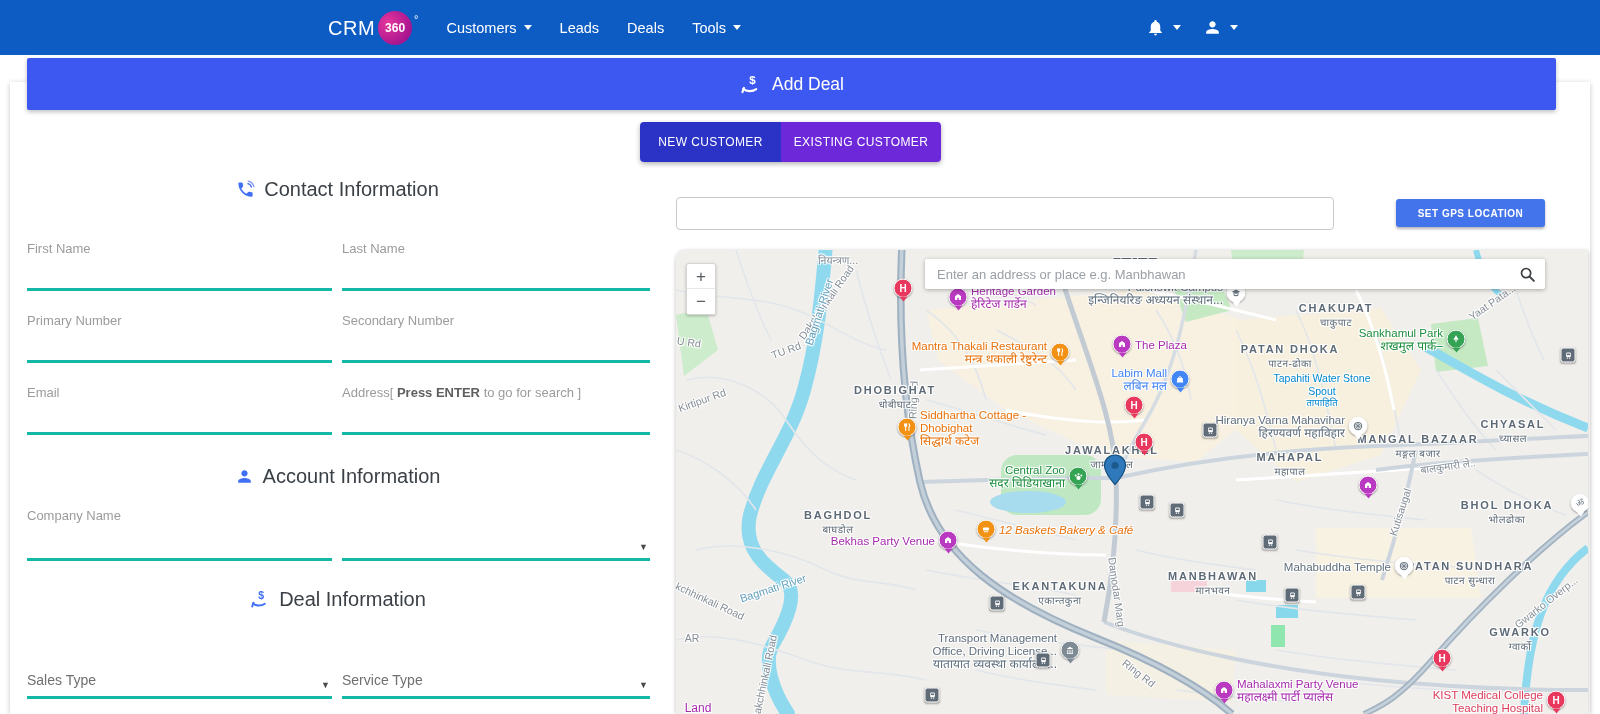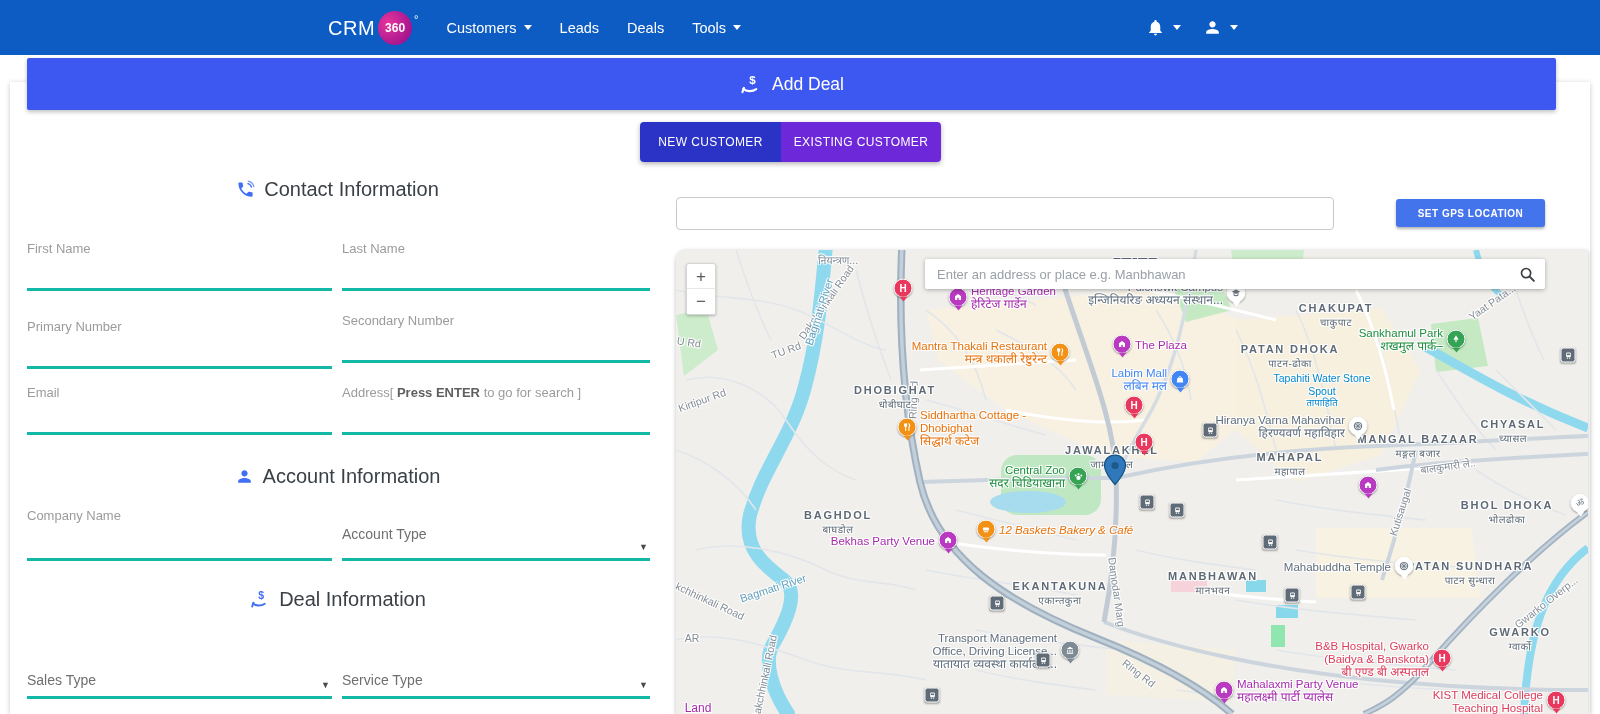--- a/index.html
+++ b/index.html
@@ -173,21 +173,21 @@
     </span>
     <span>Contact Information</span>
   </h2>
 
   <div class="fld" style="left:27px;top:239px;width:305px;height:49px;">
     <label>First Name</label>
   </div>
   <div class="fld" style="left:342px;top:239px;width:308px;height:49px;">
     <label>Last Name</label>
   </div>
-  <div class="fld" style="left:27px;top:311px;width:305px;height:49px;margin-top:6px;">
+  <div class="fld" style="left:27px;top:311px;width:305px;height:49px;">
     <label>Primary Number</label>
   </div>
   <div class="fld" style="left:342px;top:311px;width:308px;height:49px;">
     <label>Secondary Number</label>
   </div>
   <div class="fld" style="left:27px;top:383px;width:305px;height:49px;">
     <label>Email</label>
   </div>
   <div class="fld" style="left:342px;top:383px;width:308px;height:49px;">
     <label><span>Address[ </span><span class="b">Press ENTER</span><span> to go for search ]</span></label>
@@ -199,21 +199,20 @@
           <path fill="currentColor" d="M12 12c2.21 0 4-1.79 4-4s-1.79-4-4-4-4 1.79-4 4 1.79 4 4 4zm0 2c-2.67 0-8 1.34-8 4v2h16v-2c0-2.66-5.33-4-8-4z"></path>
         </svg>
     </span>
     <span>Account Information</span>
   </h2>
 
   <div class="fld" style="left:27px;top:506px;width:305px;height:52px;">
     <label>Company Name</label>
   </div>
   <div class="fld sel" style="left:342px;top:524px;width:308px;height:34px;">
-    <label>Account Type</label>
     <span class="sel-caret">▼</span>
   </div>
 
   <h2 class="sec" style="top:588px;">
     <span class="sic">
       <svg width="21" height="21" viewBox="0 0 24 24">
           <text x="14" y="11" font-size="12" font-weight="bold" fill="currentColor" text-anchor="middle" font-family="Liberation Sans,sans-serif">$</text>
           <path d="M4.5 16.5c3 3 9.5 3.2 13.5.3" stroke="currentColor" stroke-width="2.2" fill="none" stroke-linecap="round"></path>
           <path d="M3.6 20l1.6-4.4" stroke="currentColor" stroke-width="2.2" fill="none" stroke-linecap="round"></path>
         </svg>
@@ -477,21 +476,20 @@
               <rect x="5" y="7" width="2" height="3" fill="#b93ac0"></rect>
             </svg>
           </span>
         </div>
         <div class="plbl halo c-purple" style="top: 442px; left: 561px; max-width: 140px;"><span>Mahalaxmi Party Venue</span><span class="sub2">महालक्ष्मी पार्टी प्यालेस</span></div>
         <div class="mk t-hospital" style="left: 766px; top: 410px;">
           <span class="mk-c" style="--c:#e8385d">
             <b>H</b>
           </span>
         </div>
-        <div class="plbl halo c-red" style="top: 410px; right: 159px; text-align: right; max-width: 150px;"><span>B&amp;B Hospital, Gwarko (Baidya &amp; Banskota)</span><span class="sub2">बी एण्ड बी अस्पताल</span></div>
         <div class="mk t-hospital" style="left: 880px; top: 452px;">
           <span class="mk-c" style="--c:#e8385d">
             <b>H</b>
           </span>
         </div>
         <div class="plbl halo c-red" style="top: 452px; right: 45px; text-align: right; max-width: 150px;"><span>KIST Medical College Teaching Hospital</span></div>
         <div class="mk t-om" style="left: 904px; top: 255px;">
           <span class="mk-c lt" style="--c:#ffffff">
             <span style="color:#707c87;font-size:9px;line-height:1;">ॐ</span>
           </span>

